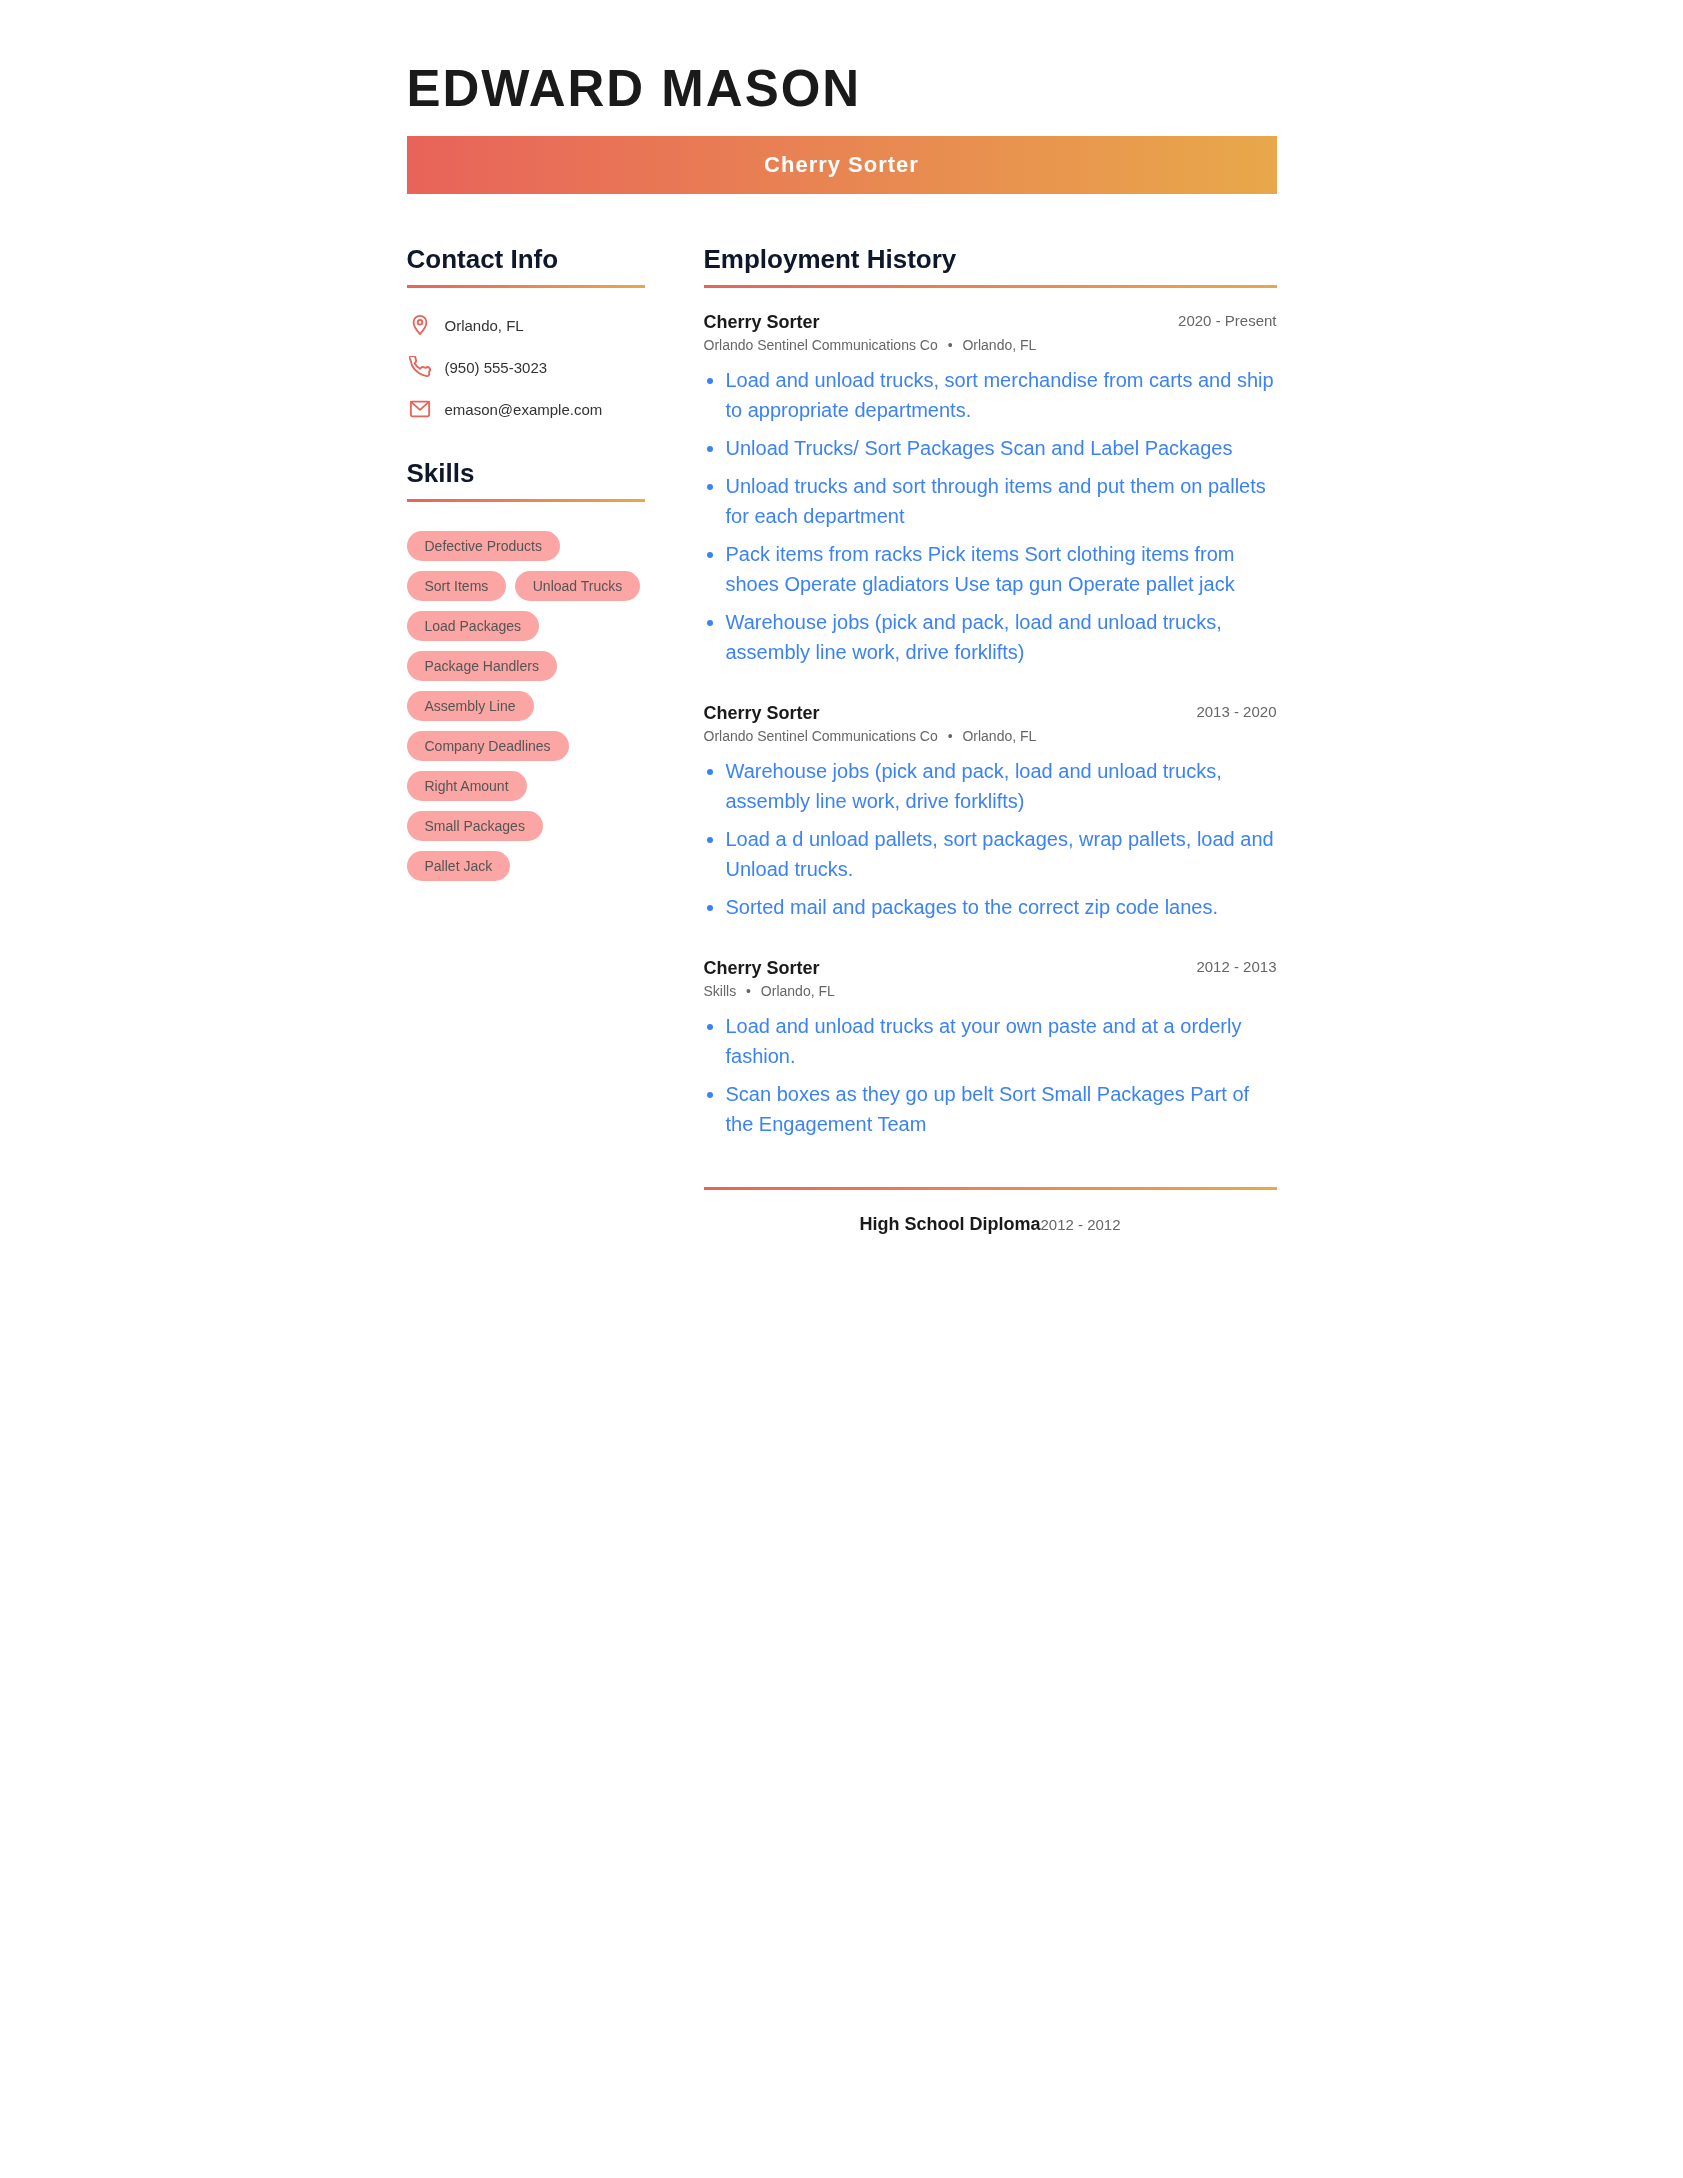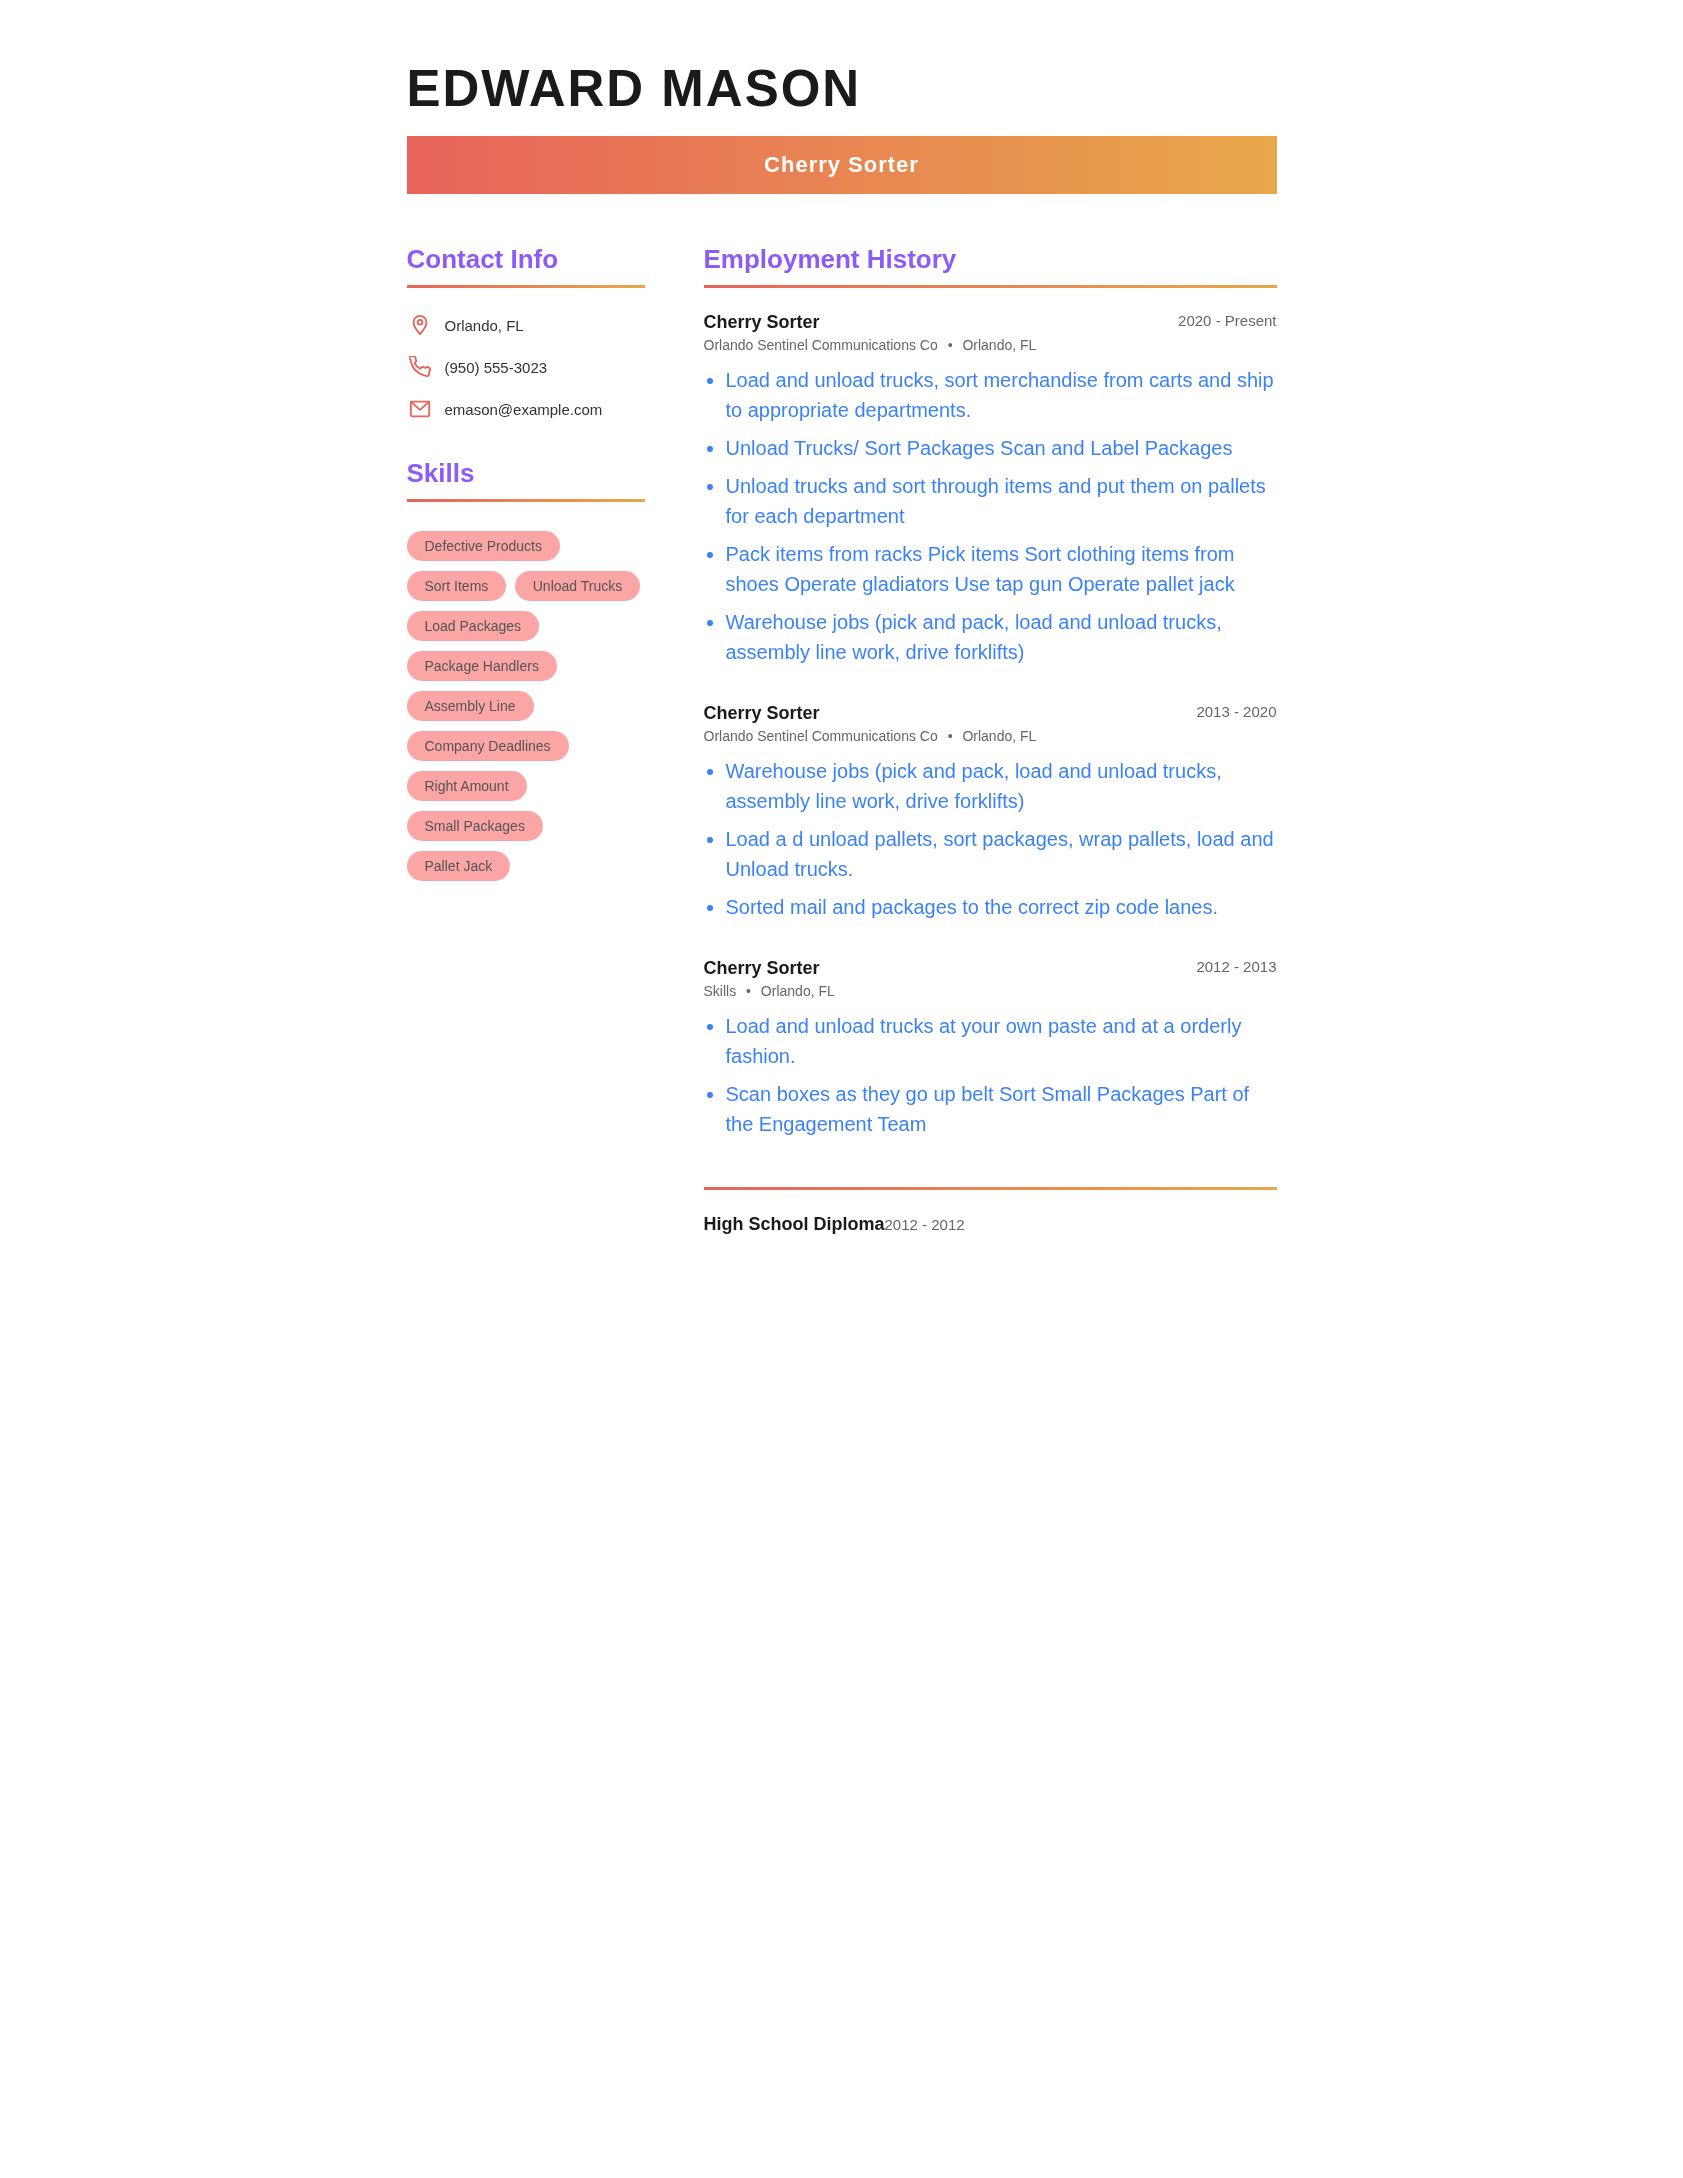--- a/index.html
+++ b/index.html
@@ -44,21 +44,21 @@
     .sidebar {
       width: 238px;
       flex-shrink: 0;
     }
     .main {
       flex: 1;
     }
     .section-title {
       font-size: 26px;
       font-weight: 800;
-      color: #8b5cf6;
+      color: #0f172a;
       margin-bottom: 10px;
     }
     .divider {
       height: 3px;
       background: linear-gradient(to right, #e8635a, #e8a84a);
       margin-bottom: 24px;
       border: none;
     }
     .contact-item {
       display: flex;
@@ -125,21 +125,21 @@
       padding-left: 22px;
     }
     .bullet-list li {
       font-size: 20px;
       color: #3b82f6;
       margin-bottom: 8px;
       line-height: 1.5;
     }
     .education-entry {
       display: flex;
-      justify-content: flex-start;
+      justify-content: center;
       align-items: center;
     }
     .edu-title {
       font-size: 18px;
       font-weight: 700;
       color: #1a1a1a;
     }
     .edu-date {
       font-size: 15px;
       color: #666;

